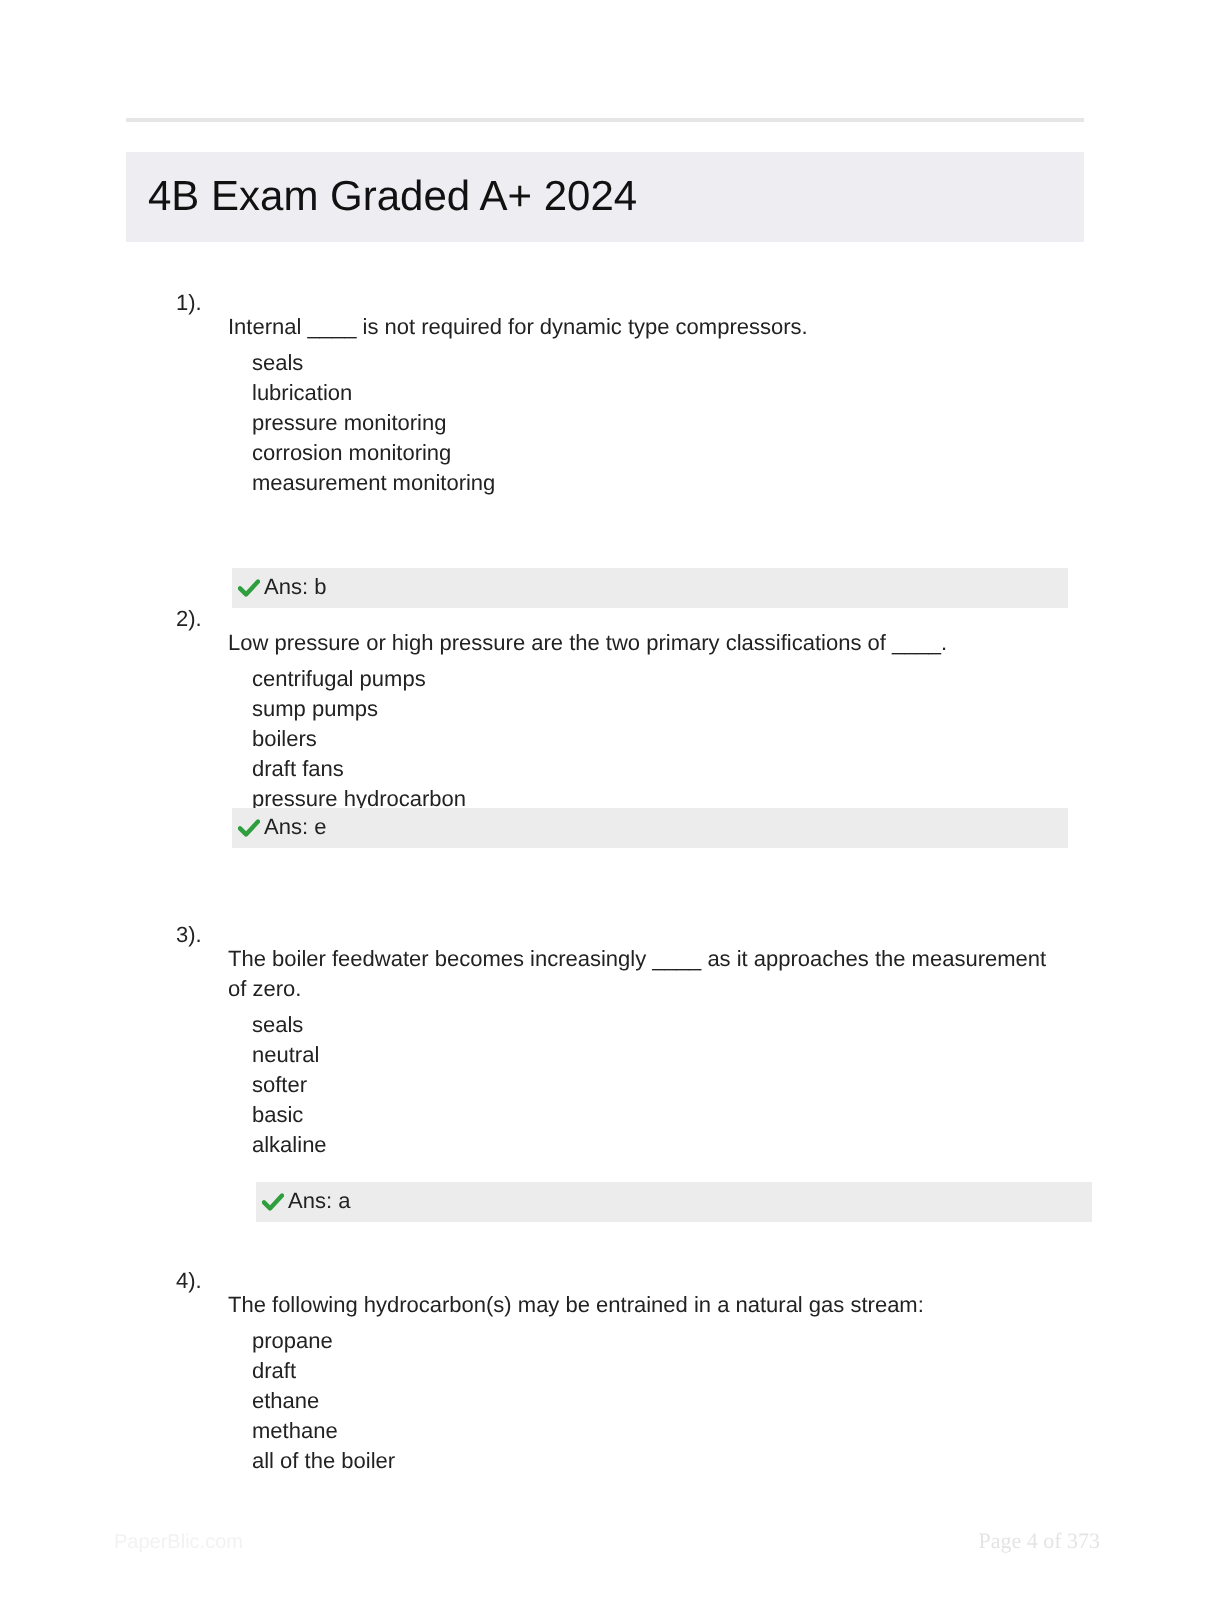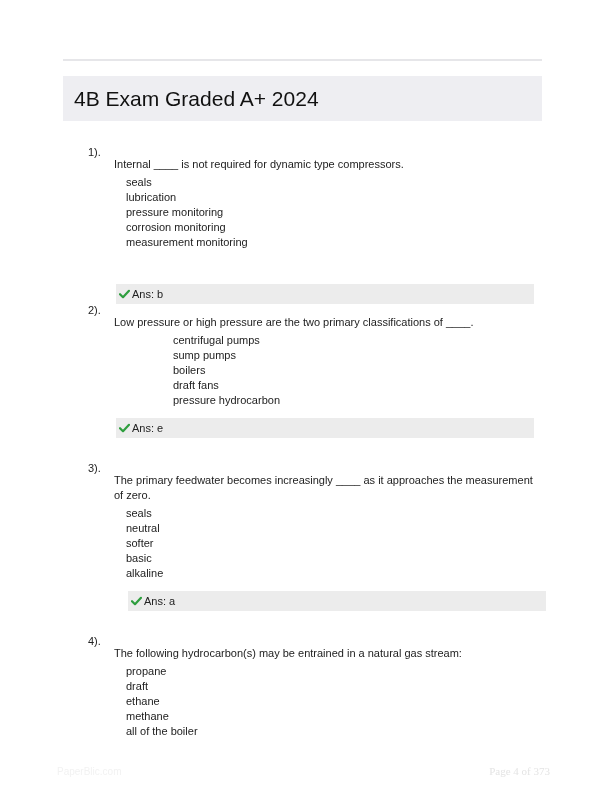--- a/index.html
+++ b/index.html
@@ -140,38 +140,38 @@
     <svg class="check-icon" viewBox="0 0 11 10">
       <path d="M1 5.2 L4 8.2 L10 1.8" fill="none" stroke="#2e9e3e" stroke-width="2.2" stroke-linecap="round" stroke-linejoin="round"></path>
     </svg>
     <span class="answer-text">Ans: b</span>
   </div>
 </div>
 
 <div class="question" style="top:303px;">
   <div class="q-num">2).</div>
   <div class="q-text">Low pressure or high pressure are the two primary classifications of ____.</div>
-  <ul class="options" style="top:30px;margin-left:47px;">
+  <ul class="options" style="top:30px;">
     <li>centrifugal pumps</li>
     <li>sump pumps</li>
     <li>boilers</li>
     <li>draft fans</li>
     <li>pressure hydrocarbon</li>
   </ul>
-  <div class="answer-box" style="top:115px;">
+  <div class="answer-box" style="top:101px;">
     <svg class="check-icon" viewBox="0 0 11 10">
       <path d="M1 5.2 L4 8.2 L10 1.8" fill="none" stroke="#2e9e3e" stroke-width="2.2" stroke-linecap="round" stroke-linejoin="round"></path>
     </svg>
     <span class="answer-text">Ans: e</span>
   </div>
 </div>
 
 <div class="question" style="top:461px;">
   <div class="q-num">3).</div>
-  <div class="q-text">The primary feedwater becomes increasingly ____ as it approaches the measurement of zero.</div>
+  <div class="q-text">The boiler feedwater becomes increasingly ____ as it approaches the measurement of zero.</div>
   <ul class="options" style="top:45px;">
     <li>seals</li>
     <li>neutral</li>
     <li>softer</li>
     <li>basic</li>
     <li>alkaline</li>
   </ul>
   <div class="answer-box" style="top:130px;margin-left:12px;">
     <svg class="check-icon" viewBox="0 0 11 10">
       <path d="M1 5.2 L4 8.2 L10 1.8" fill="none" stroke="#2e9e3e" stroke-width="2.2" stroke-linecap="round" stroke-linejoin="round"></path>

